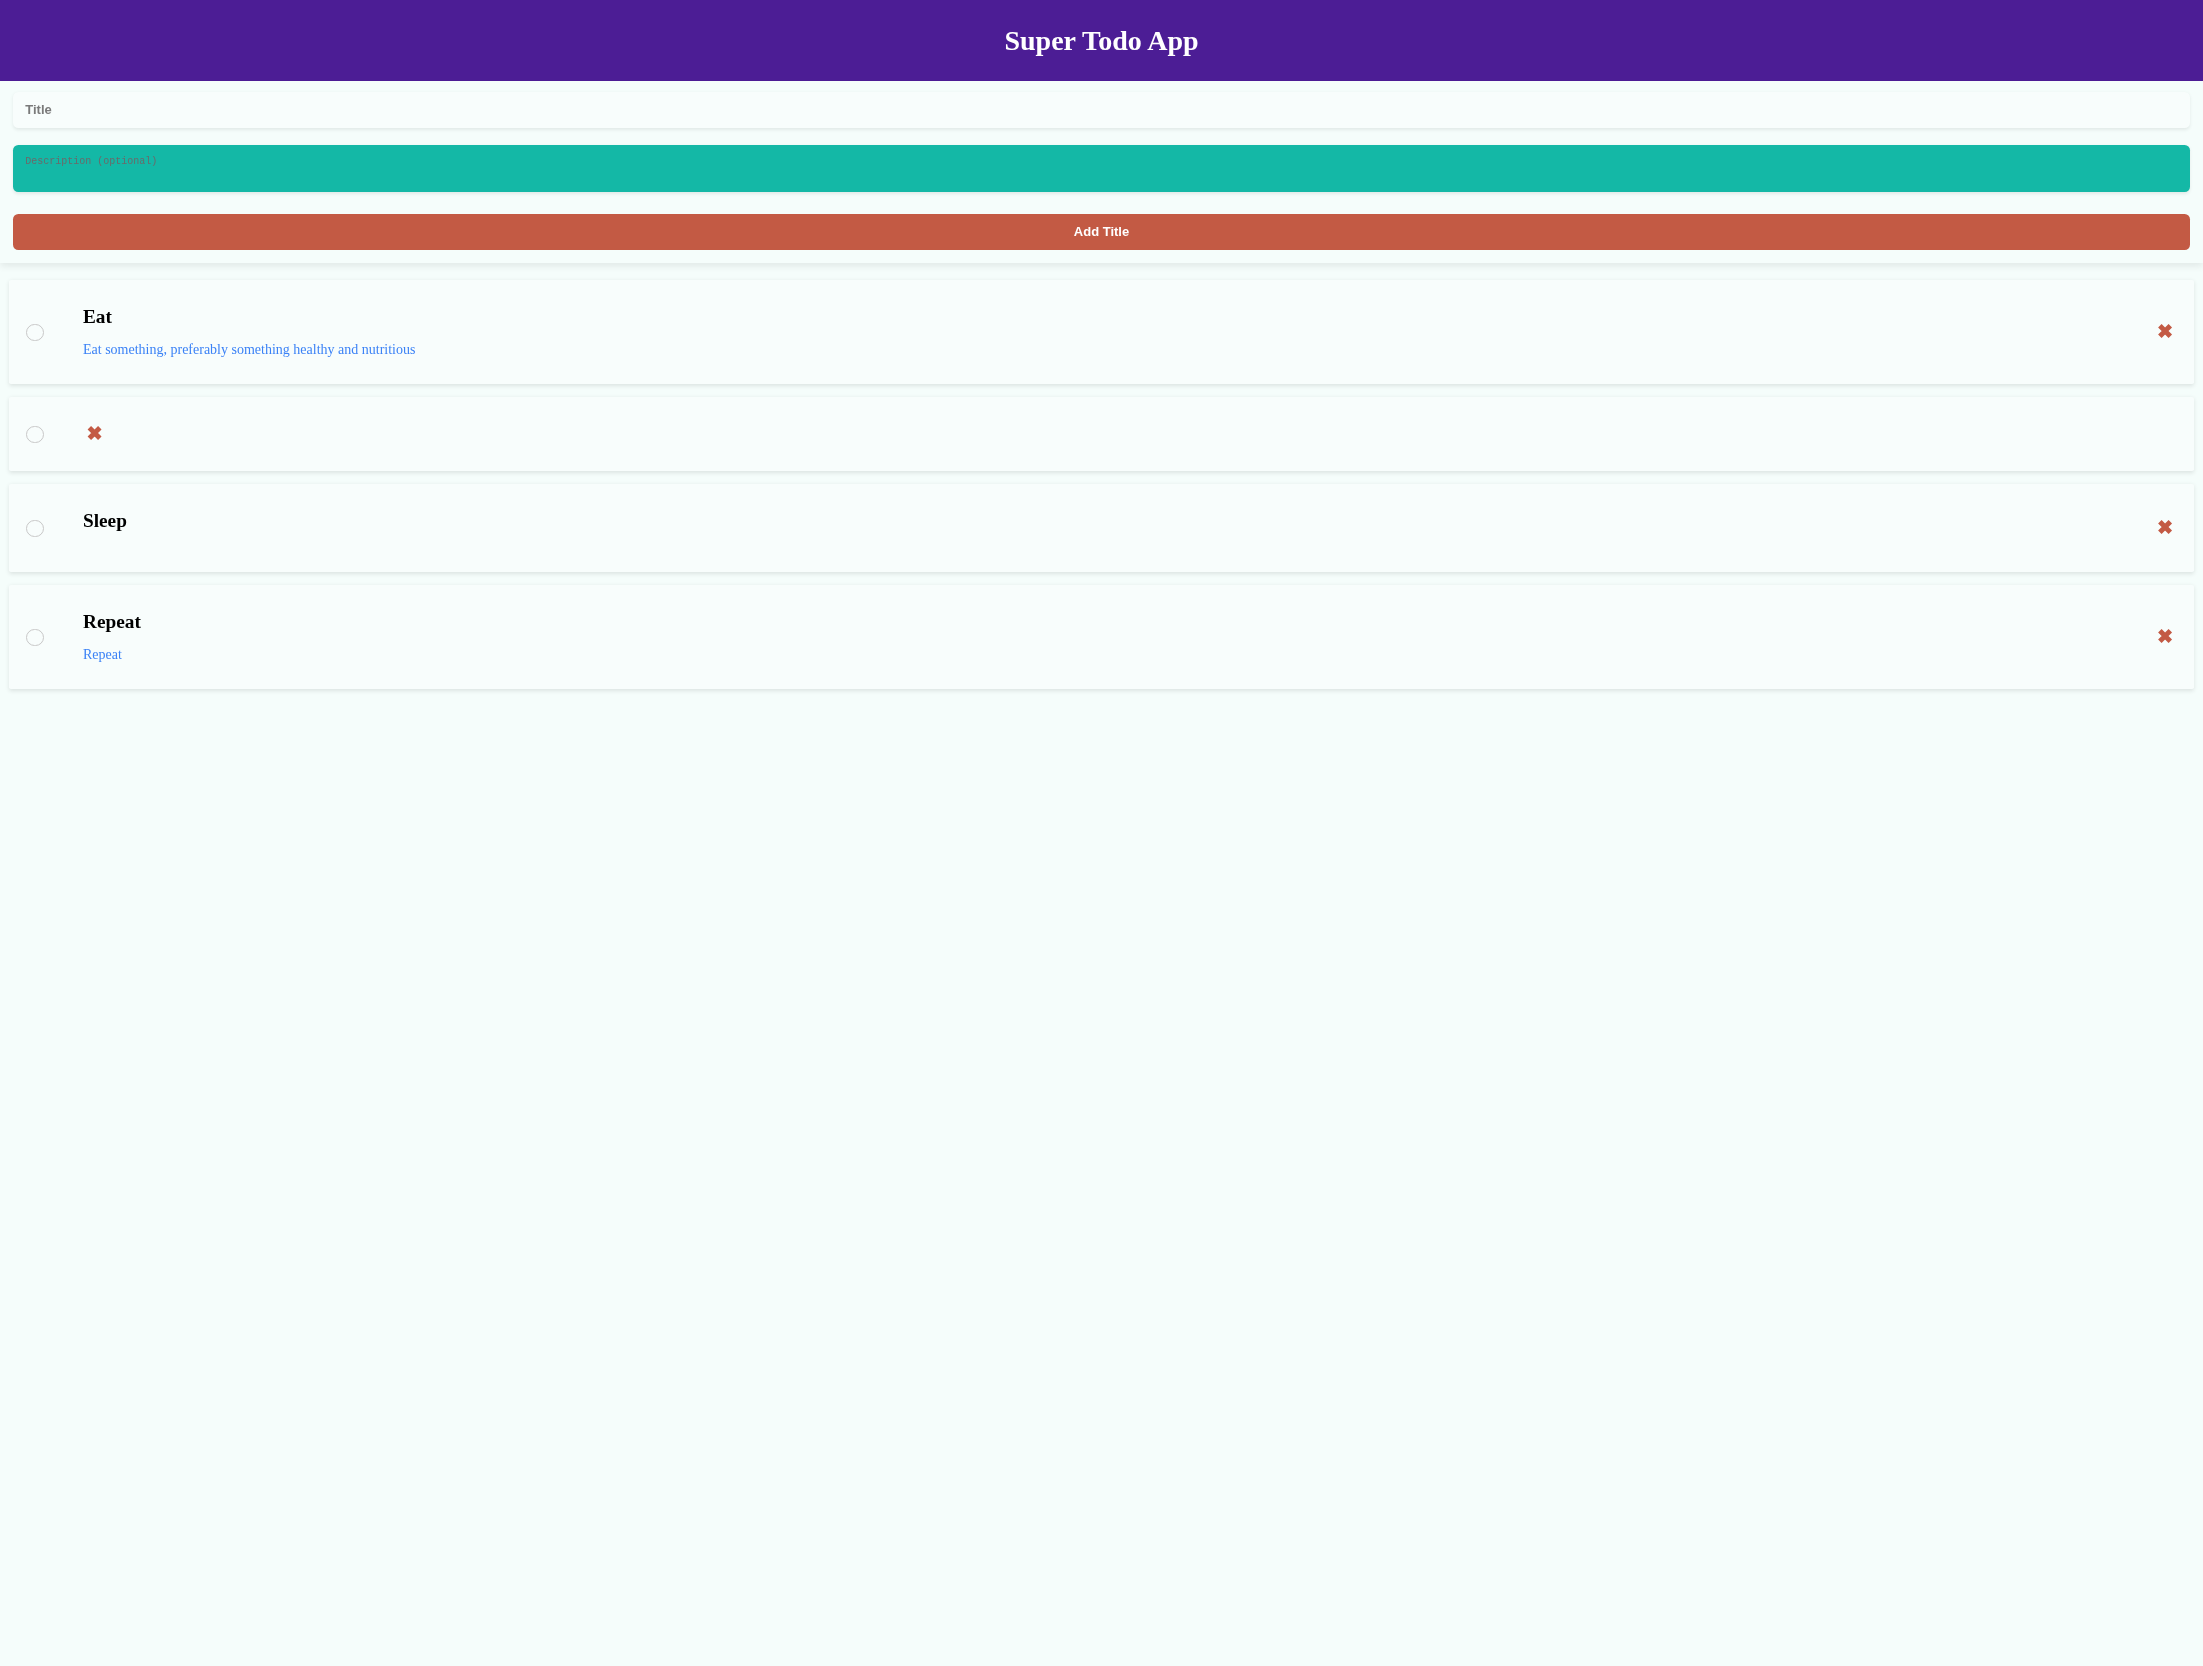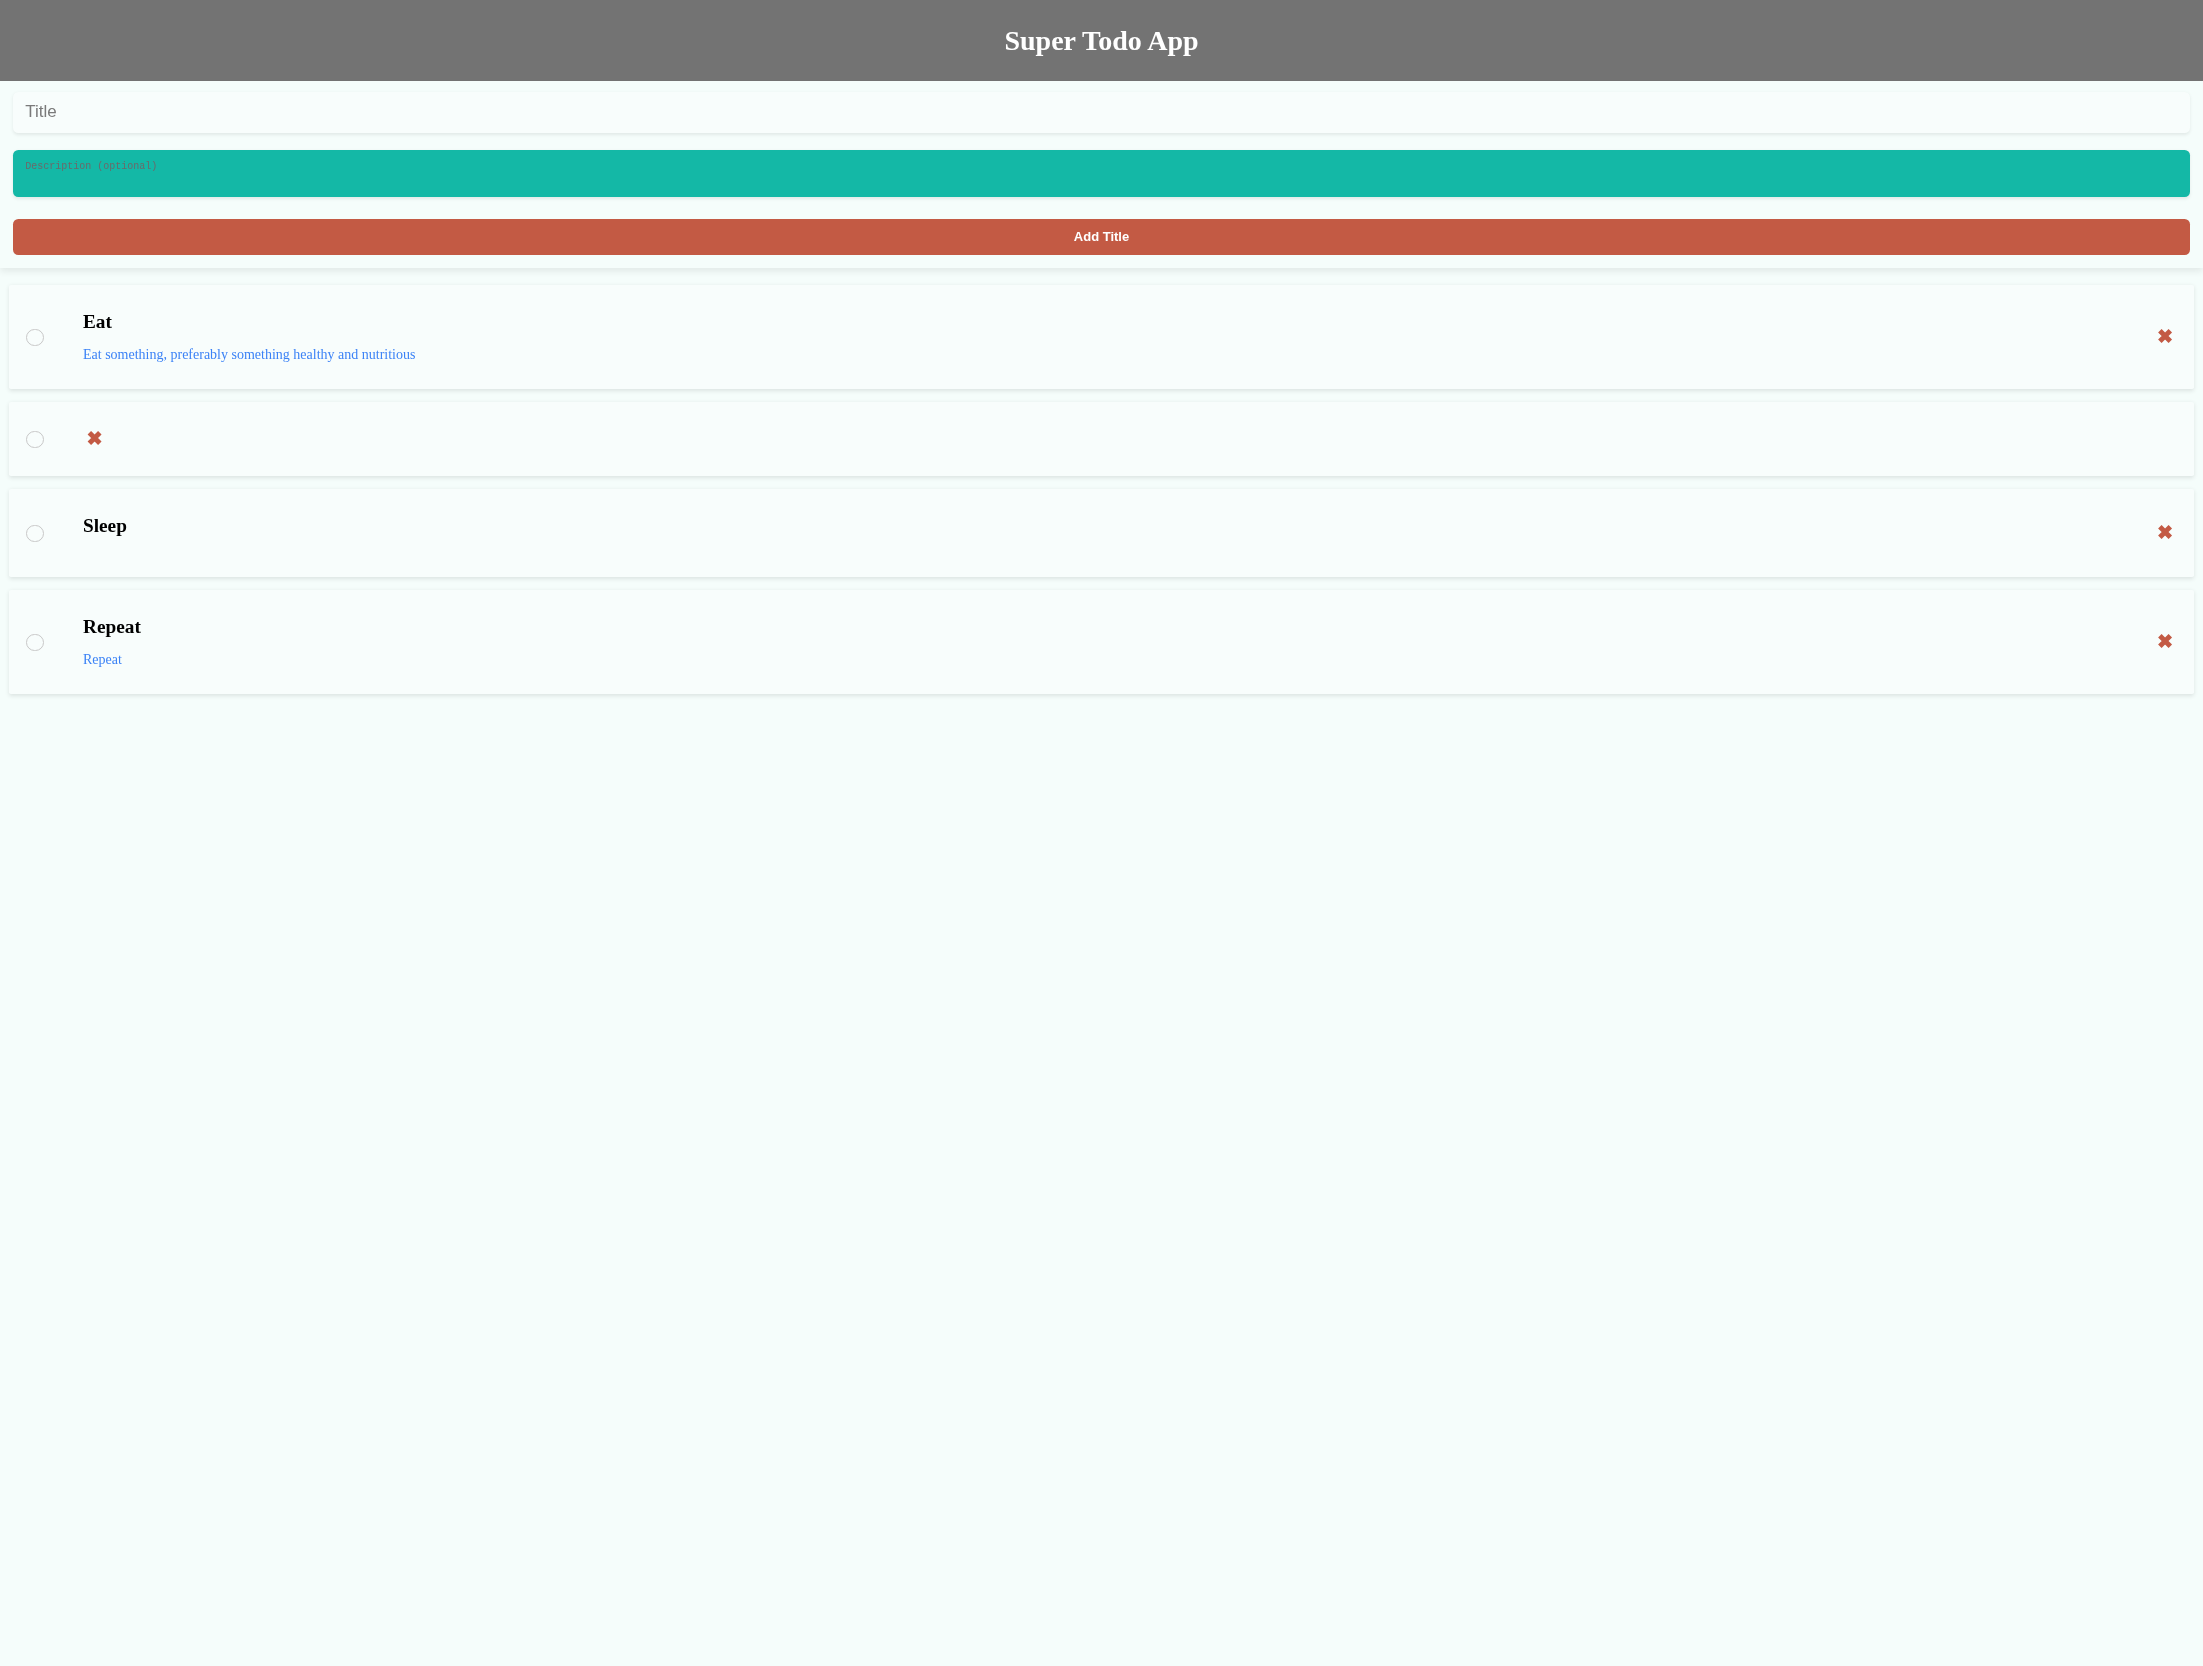--- a/index.html
+++ b/index.html
@@ -7,21 +7,21 @@
     margin: 0;
     padding: 0;
   }
   html, body {
     width: 100%;
     min-height: 100vh;
     background: #f5fdfb;
     font-family: Georgia, 'Times New Roman', serif;
   }
   .header {
-    background: #737373;
+    background: #4c1d95;
     color: #fff;
     text-align: center;
     padding: 24.6px 0;
   }
   .header h1 {
     font-size: 28px;
     font-weight: 700;
   }
   .container {
     padding: 0;
@@ -34,25 +34,26 @@
   }
   .input-wrap {
     margin-bottom: 17.6px;
   }
   .title-input {
     width: 100%;
     background: #f8fdfc;
     border: none;
     border-radius: 5.3px;
     padding: 10.5px 12.3px;
-    font-size: 17px;
+    font-size: 13px;
     font-family: Arial, Helvetica, sans-serif;
     color: #333;
     box-shadow: 0 1.8px 3.5px rgba(0,0,0,0.08);
     outline: none;
+    font-weight: bold;
   }
   .title-input::placeholder {
     color: #7a7a7a;
   }
   .desc-input {
     width: 100%;
     background: #14b8a6;
     border: none;
     border-radius: 5.3px;
     padding: 10.5px 12.3px;

